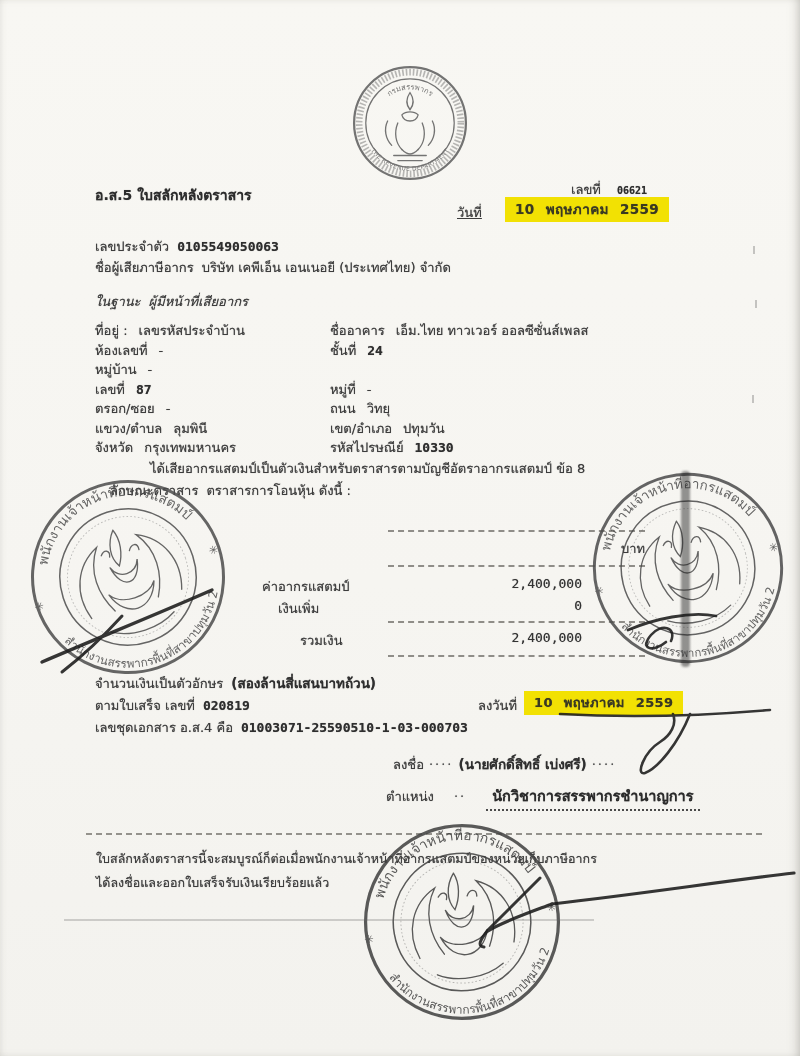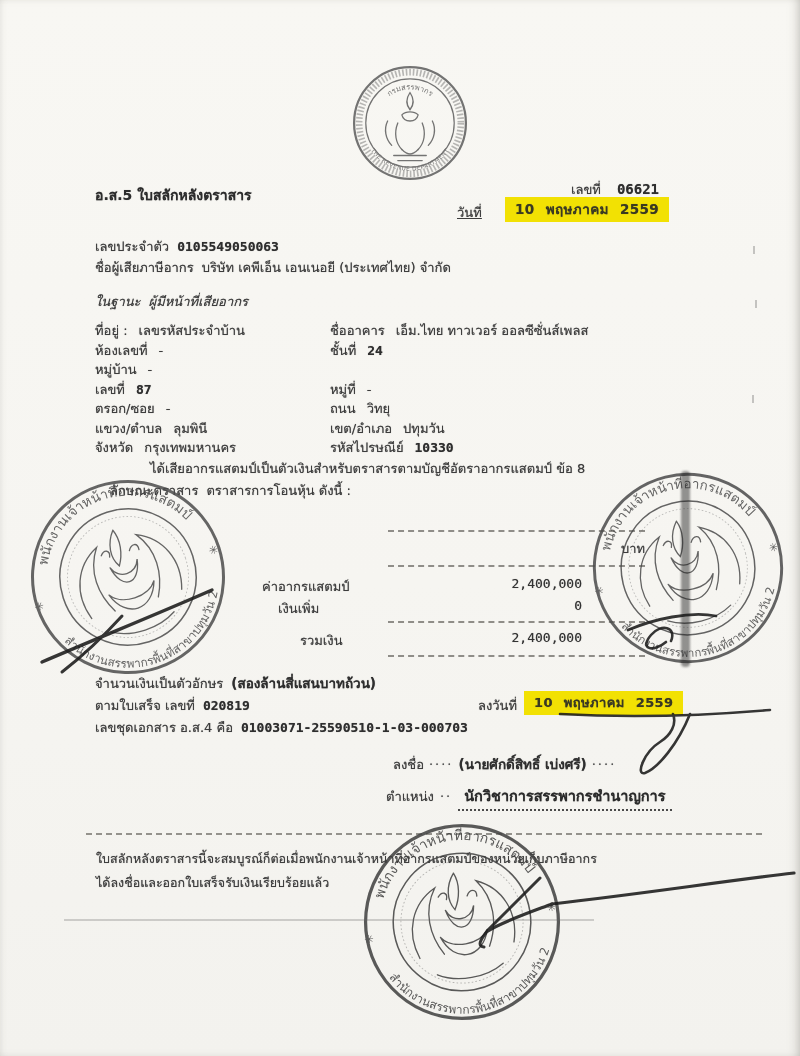--- a/index.html
+++ b/index.html
@@ -56,21 +56,21 @@
       <g fill="#575757" stroke="none">
         <text text-anchor="middle" font-size="7.5"><textPath href="#sa" startOffset="50%">กรมสรรพากร</textPath></text>
         <text text-anchor="middle" font-size="5.8" letter-spacing="0.4"><textPath href="#sb" startOffset="50%">THE REVENUE DEPARTMENT</textPath></text>
       </g>
     </g>
   </svg>
 
   <div class="t title" style="left:95px;top:184px;">อ.ส.5 ใบสลักหลังตราสาร</div>
   <div class="t row" style="left:571px;top:179px;gap:16px;">
     <span>เลขที่</span>
-    <span class="num b" style="font-size:14px">06621</span>
+    <span class="num b" style="font-size:10px">06621</span>
   </div>
   <div class="t" style="left:457px;top:202px;text-decoration:underline;">วันที่</div>
   <div class="t hl" style="left:505px;top:197px;font-size:13.5px;">10 พฤษภาคม 2559</div>
 
   <div class="t row" style="left:95px;top:236px;">
     <span>เลขประจำตัว</span>
     <span class="num b">0105549050063</span>
   </div>
   <div class="t row" style="left:95px;top:257px;">
     <span>ชื่อผู้เสียภาษีอากร</span>
@@ -176,21 +176,21 @@
     <span>เลขชุดเอกสาร อ.ส.4 คือ</span>
     <span class="num b">01003071-25590510-1-03-000703</span>
   </div>
 
   <div class="t row" style="left:393px;top:753px;gap:5px;">
     <span>ลงชื่อ</span>
     <span class="dots">····</span>
     <span class="b" style="font-size:13.5px">(นายศักดิ์สิทธิ์ เบ่งศรี)</span>
     <span class="dots">····</span>
   </div>
-  <div class="t row" style="left:386px;top:784px;gap:6px;">
+  <div class="t row" style="left:386px;top:784px;gap:20px;">
     <span>ตำแหน่ง</span>
     <span class="dots">··</span>
     <span class="pos">นักวิชาการสรรพากรชำนาญการ</span>
   </div>
 
   <div class="fsep"></div>
   <div class="t foot" style="left:96px;top:849px;">ใบสลักหลังตราสารนี้จะสมบูรณ์ก็ต่อเมื่อพนักงานเจ้าหน้าที่อากรแสตมป์ของหน่วยเก็บภาษีอากร</div>
   <div class="t foot" style="left:96px;top:873px;">ได้ลงชื่อและออกใบเสร็จรับเงินเรียบร้อยแล้ว</div>
 
   <svg class="abs" style="left:24px;top:473px;width:208px;height:208px;" viewBox="0 0 220 220">

